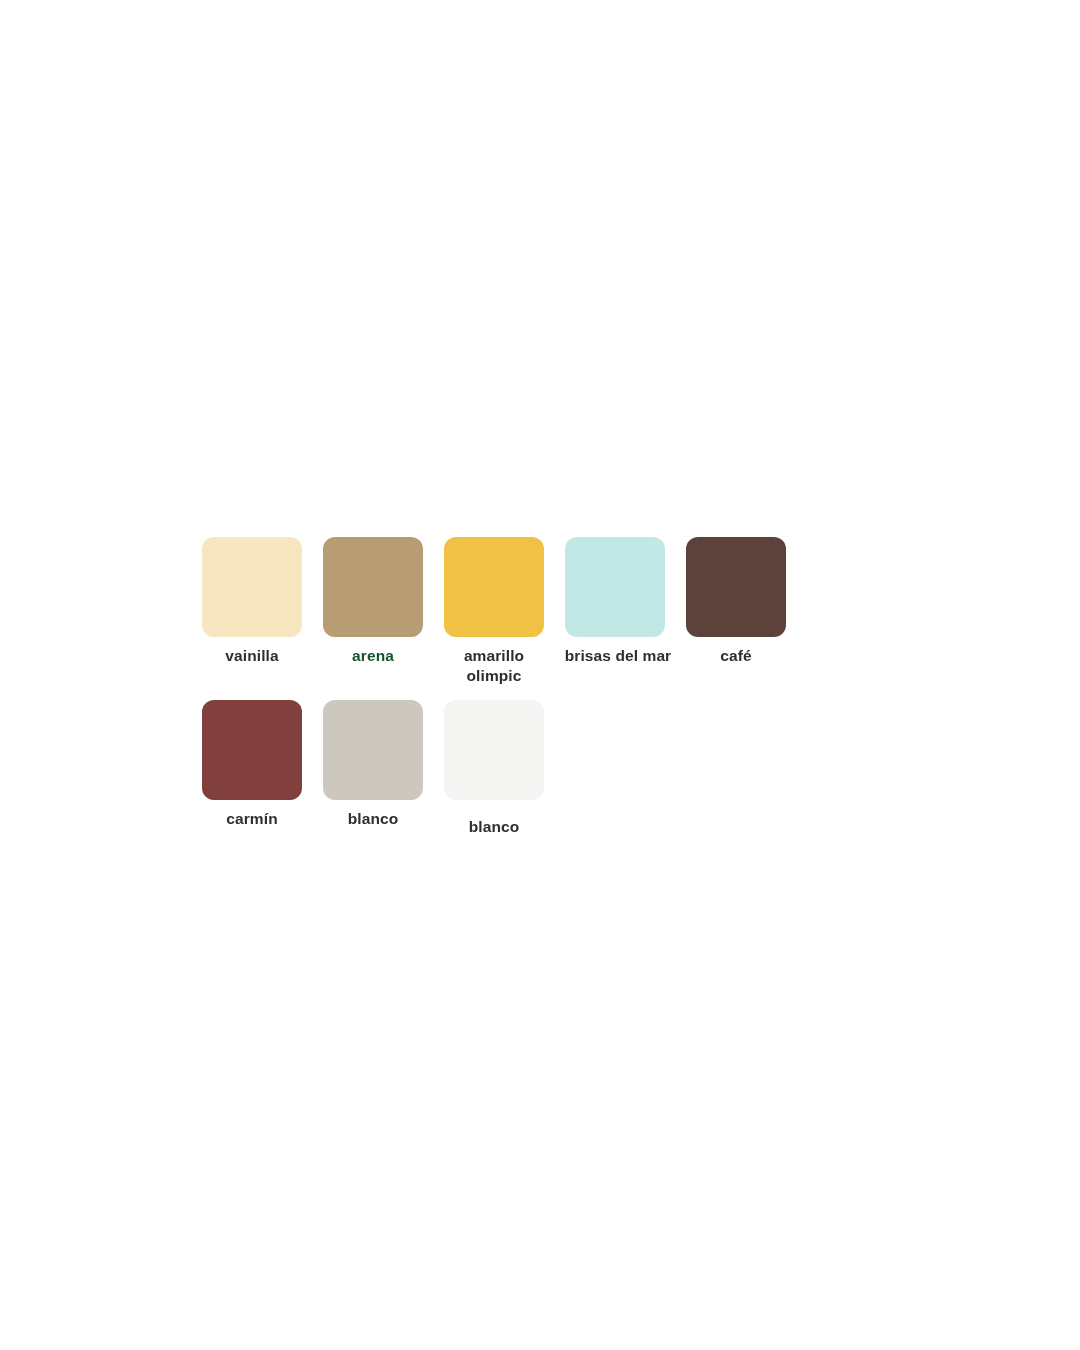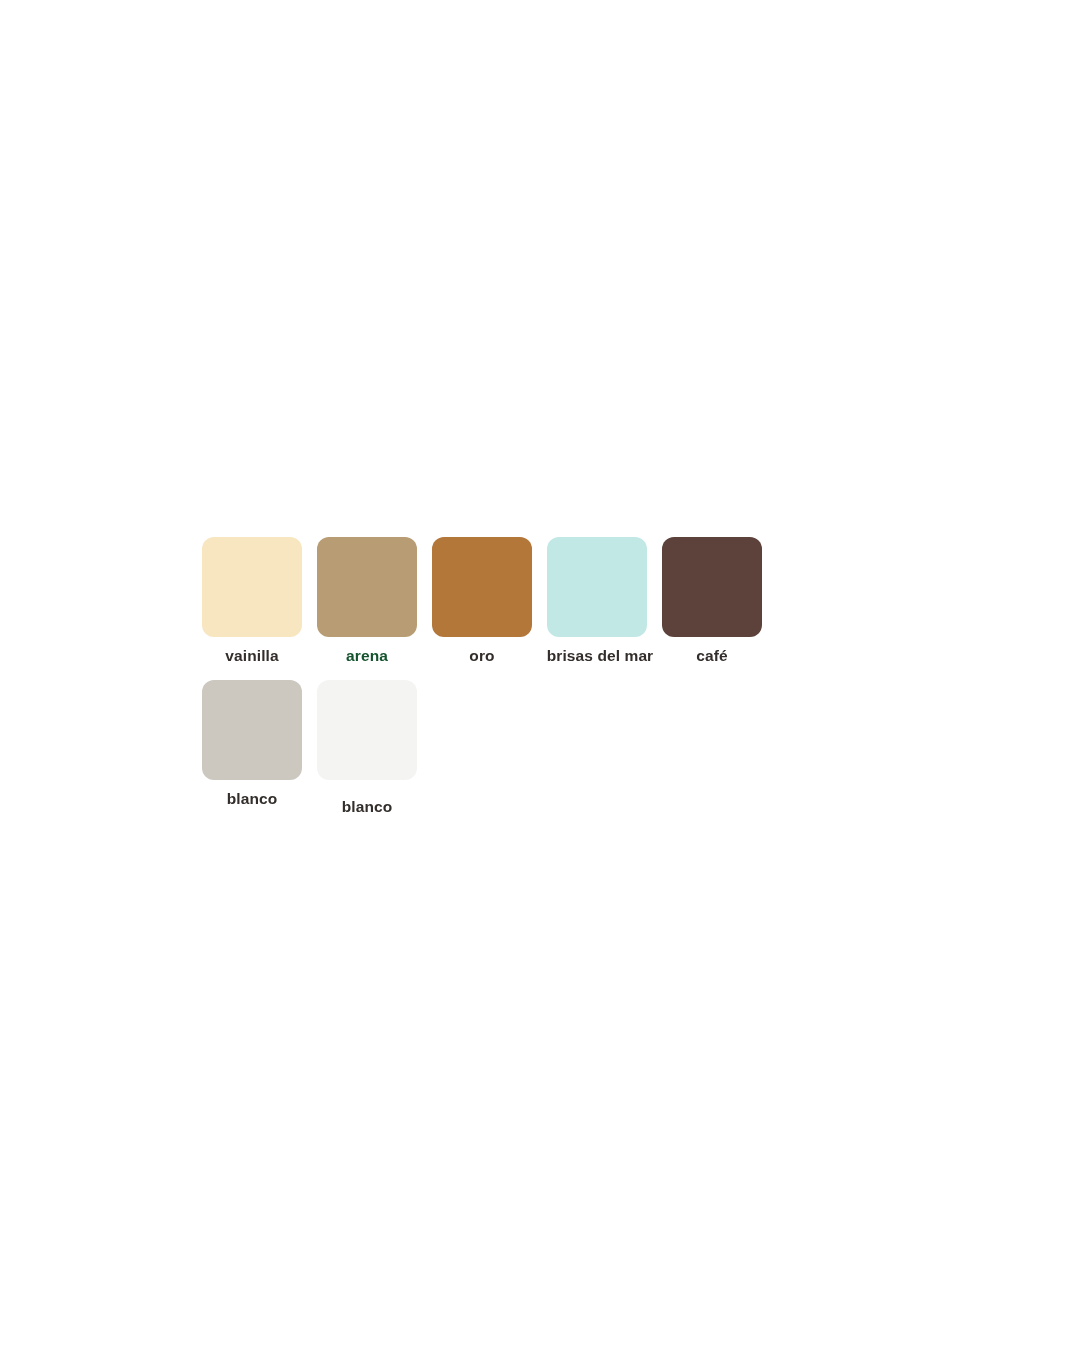--- a/index.html
+++ b/index.html
@@ -28,21 +28,21 @@
     flex-direction: row;
     align-items: flex-start;
   }
 
   .swatch-row.row-2 {
     margin-top: 14px;
   }
 
   .swatch-cell {
     width: 100px;
-    margin-right: 15px;
+    margin-right: 21px;
     display: flex;
     flex-direction: column;
     align-items: center;
   }
 
   .swatch-cell:last-child {
     margin-right: 0;
   }
 
   .swatch-chip {
@@ -88,46 +88,53 @@
       </div>
     </div>
 
     <div class="swatch-cell">
       <div class="swatch-chip" style="background-color: rgb(184, 156, 115);"></div>
       <div class="swatch-label" style="color: #14532d;">
         <span class="label-line">arena</span>
       </div>
     </div>
 
-
     <div class="swatch-cell">
-      <div class="swatch-chip" style="background-color: rgb(179, 119, 58);"></div>
+      <div class="swatch-chip" style="background-color: rgb(239, 193, 68);"></div>
       <div class="swatch-label" style="color: rgb(51, 46, 43);">
-        <span class="label-line">oro</span>
+        <span class="label-line">amarillo</span>
+        <span class="label-line">olimpic</span>
       </div>
     </div>
+
 
     <div class="swatch-cell wide-label">
       <div class="swatch-chip" style="background-color: rgb(194, 232, 230);"></div>
       <div class="swatch-label" style="color: rgb(51, 46, 43);">
         <span class="label-line">brisas del mar</span>
       </div>
     </div>
 
     <div class="swatch-cell">
       <div class="swatch-chip" style="background-color: rgb(92, 66, 59);"></div>
       <div class="swatch-label" style="color: rgb(51, 46, 43);">
         <span class="label-line">café</span>
       </div>
     </div>
 
   </div>
 
   <div class="swatch-row row-2">
 
+    <div class="swatch-cell">
+      <div class="swatch-chip" style="background-color: rgb(129, 64, 62);"></div>
+      <div class="swatch-label" style="color: rgb(51, 46, 43);">
+        <span class="label-line">carmín</span>
+      </div>
+    </div>
 
 
     <div class="swatch-cell">
       <div class="swatch-chip" style="background-color: rgb(204, 200, 192);"></div>
       <div class="swatch-label" style="color: rgb(51, 46, 43);">
         <span class="label-line">blanco</span>
       </div>
     </div>
 
     <div class="swatch-cell">

